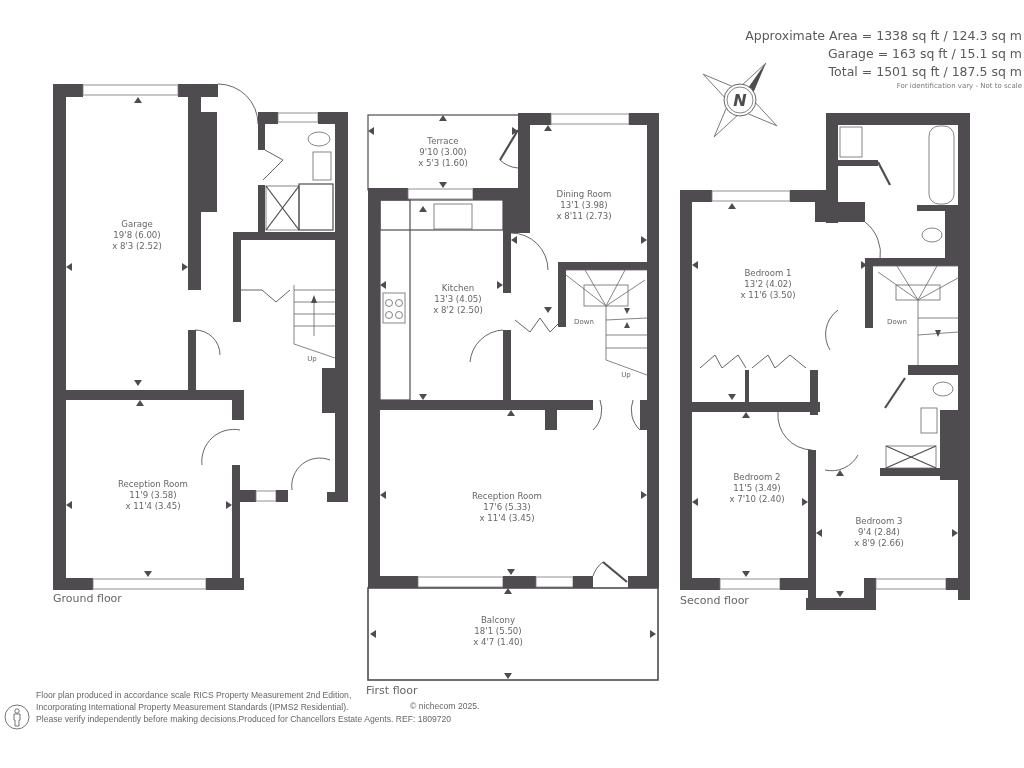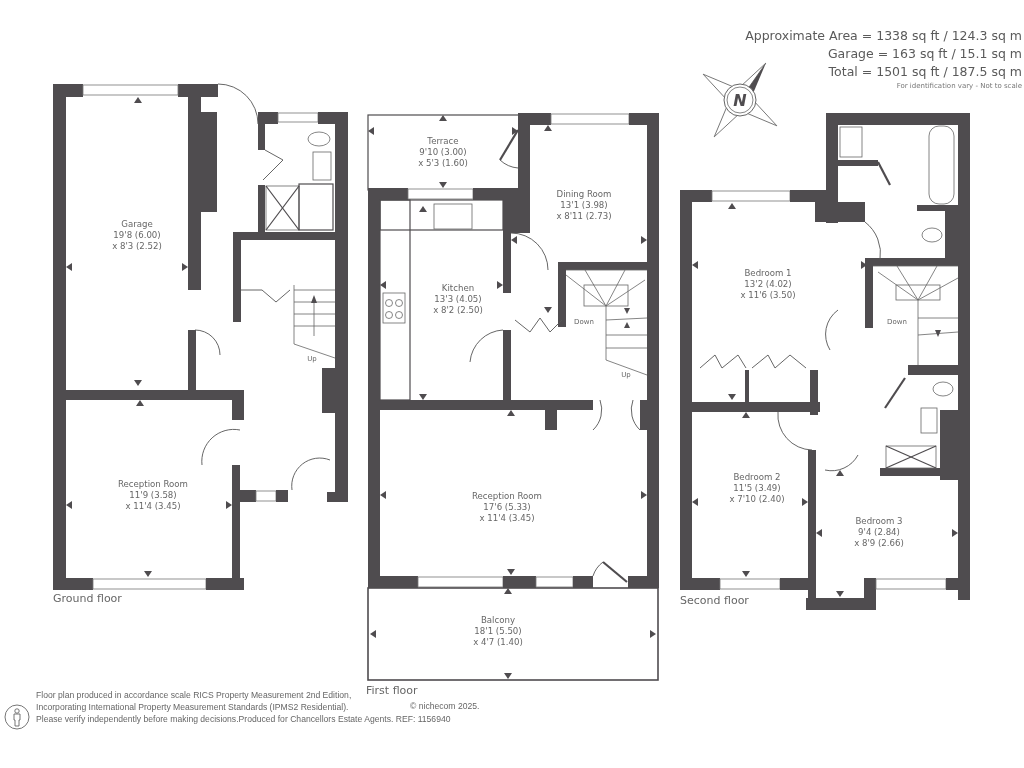--- a/index.html
+++ b/index.html
@@ -316,15 +316,15 @@
 
 <svg class="person" viewBox="0 0 26 26">
   <circle cx="13" cy="13" r="12" fill="none" stroke="#666" stroke-width="0.9"></circle>
   <circle cx="13" cy="7" r="2.2" fill="none" stroke="#666" stroke-width="0.9"></circle>
   <path d="M10,10 L16,10 L16,16 L15,16 L15,22 L11,22 L11,16 L10,16 Z" fill="none" stroke="#666" stroke-width="0.9"></path>
 </svg>
 
 <div class="footer">
   <div class="row">Floor plan produced in accordance scale RICS Property Measurement 2nd Edition,</div>
   <div class="row">Incorporating International Property Measurement Standards (IPMS2 Residential).</div>
-  <div class="row">Please verify independently before making decisions.Produced for Chancellors Estate Agents.   REF: 1156940</div>
+  <div class="row">Please verify independently before making decisions.Produced for Chancellors Estate Agents.   REF: 1809720</div>
 </div>
 <div class="copy">© nichecom 2025.</div>
 
 </body></html>

